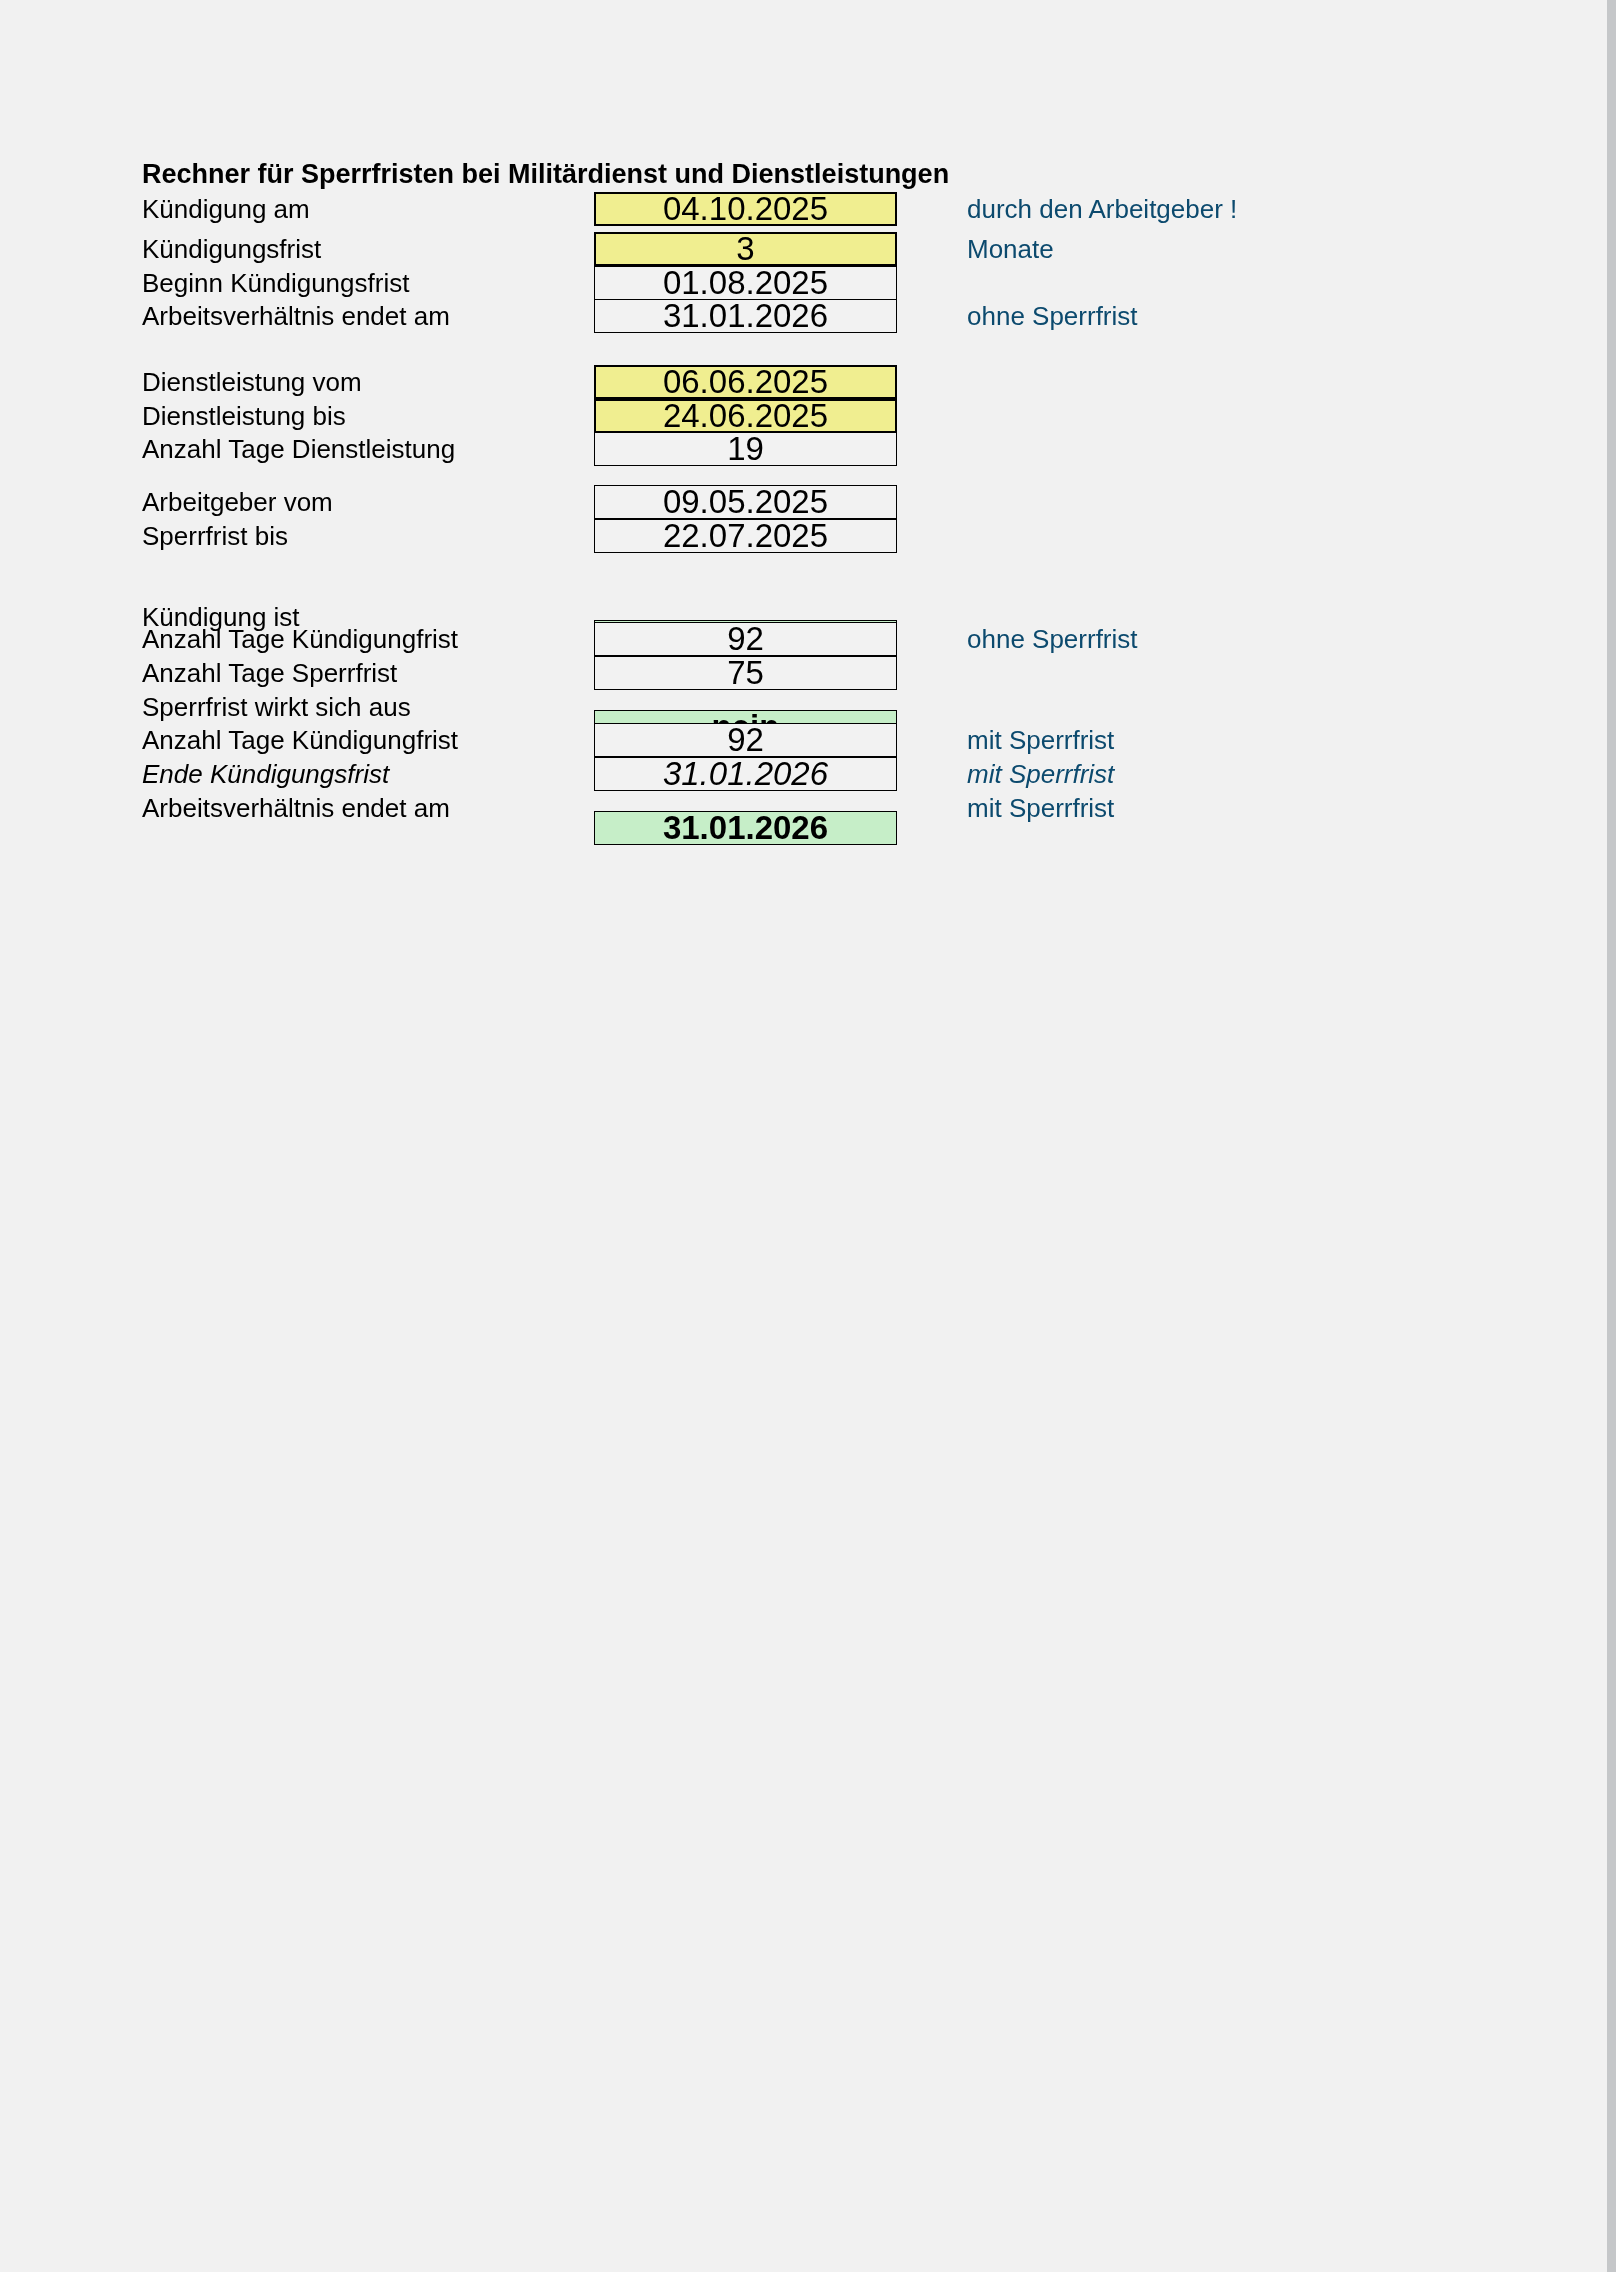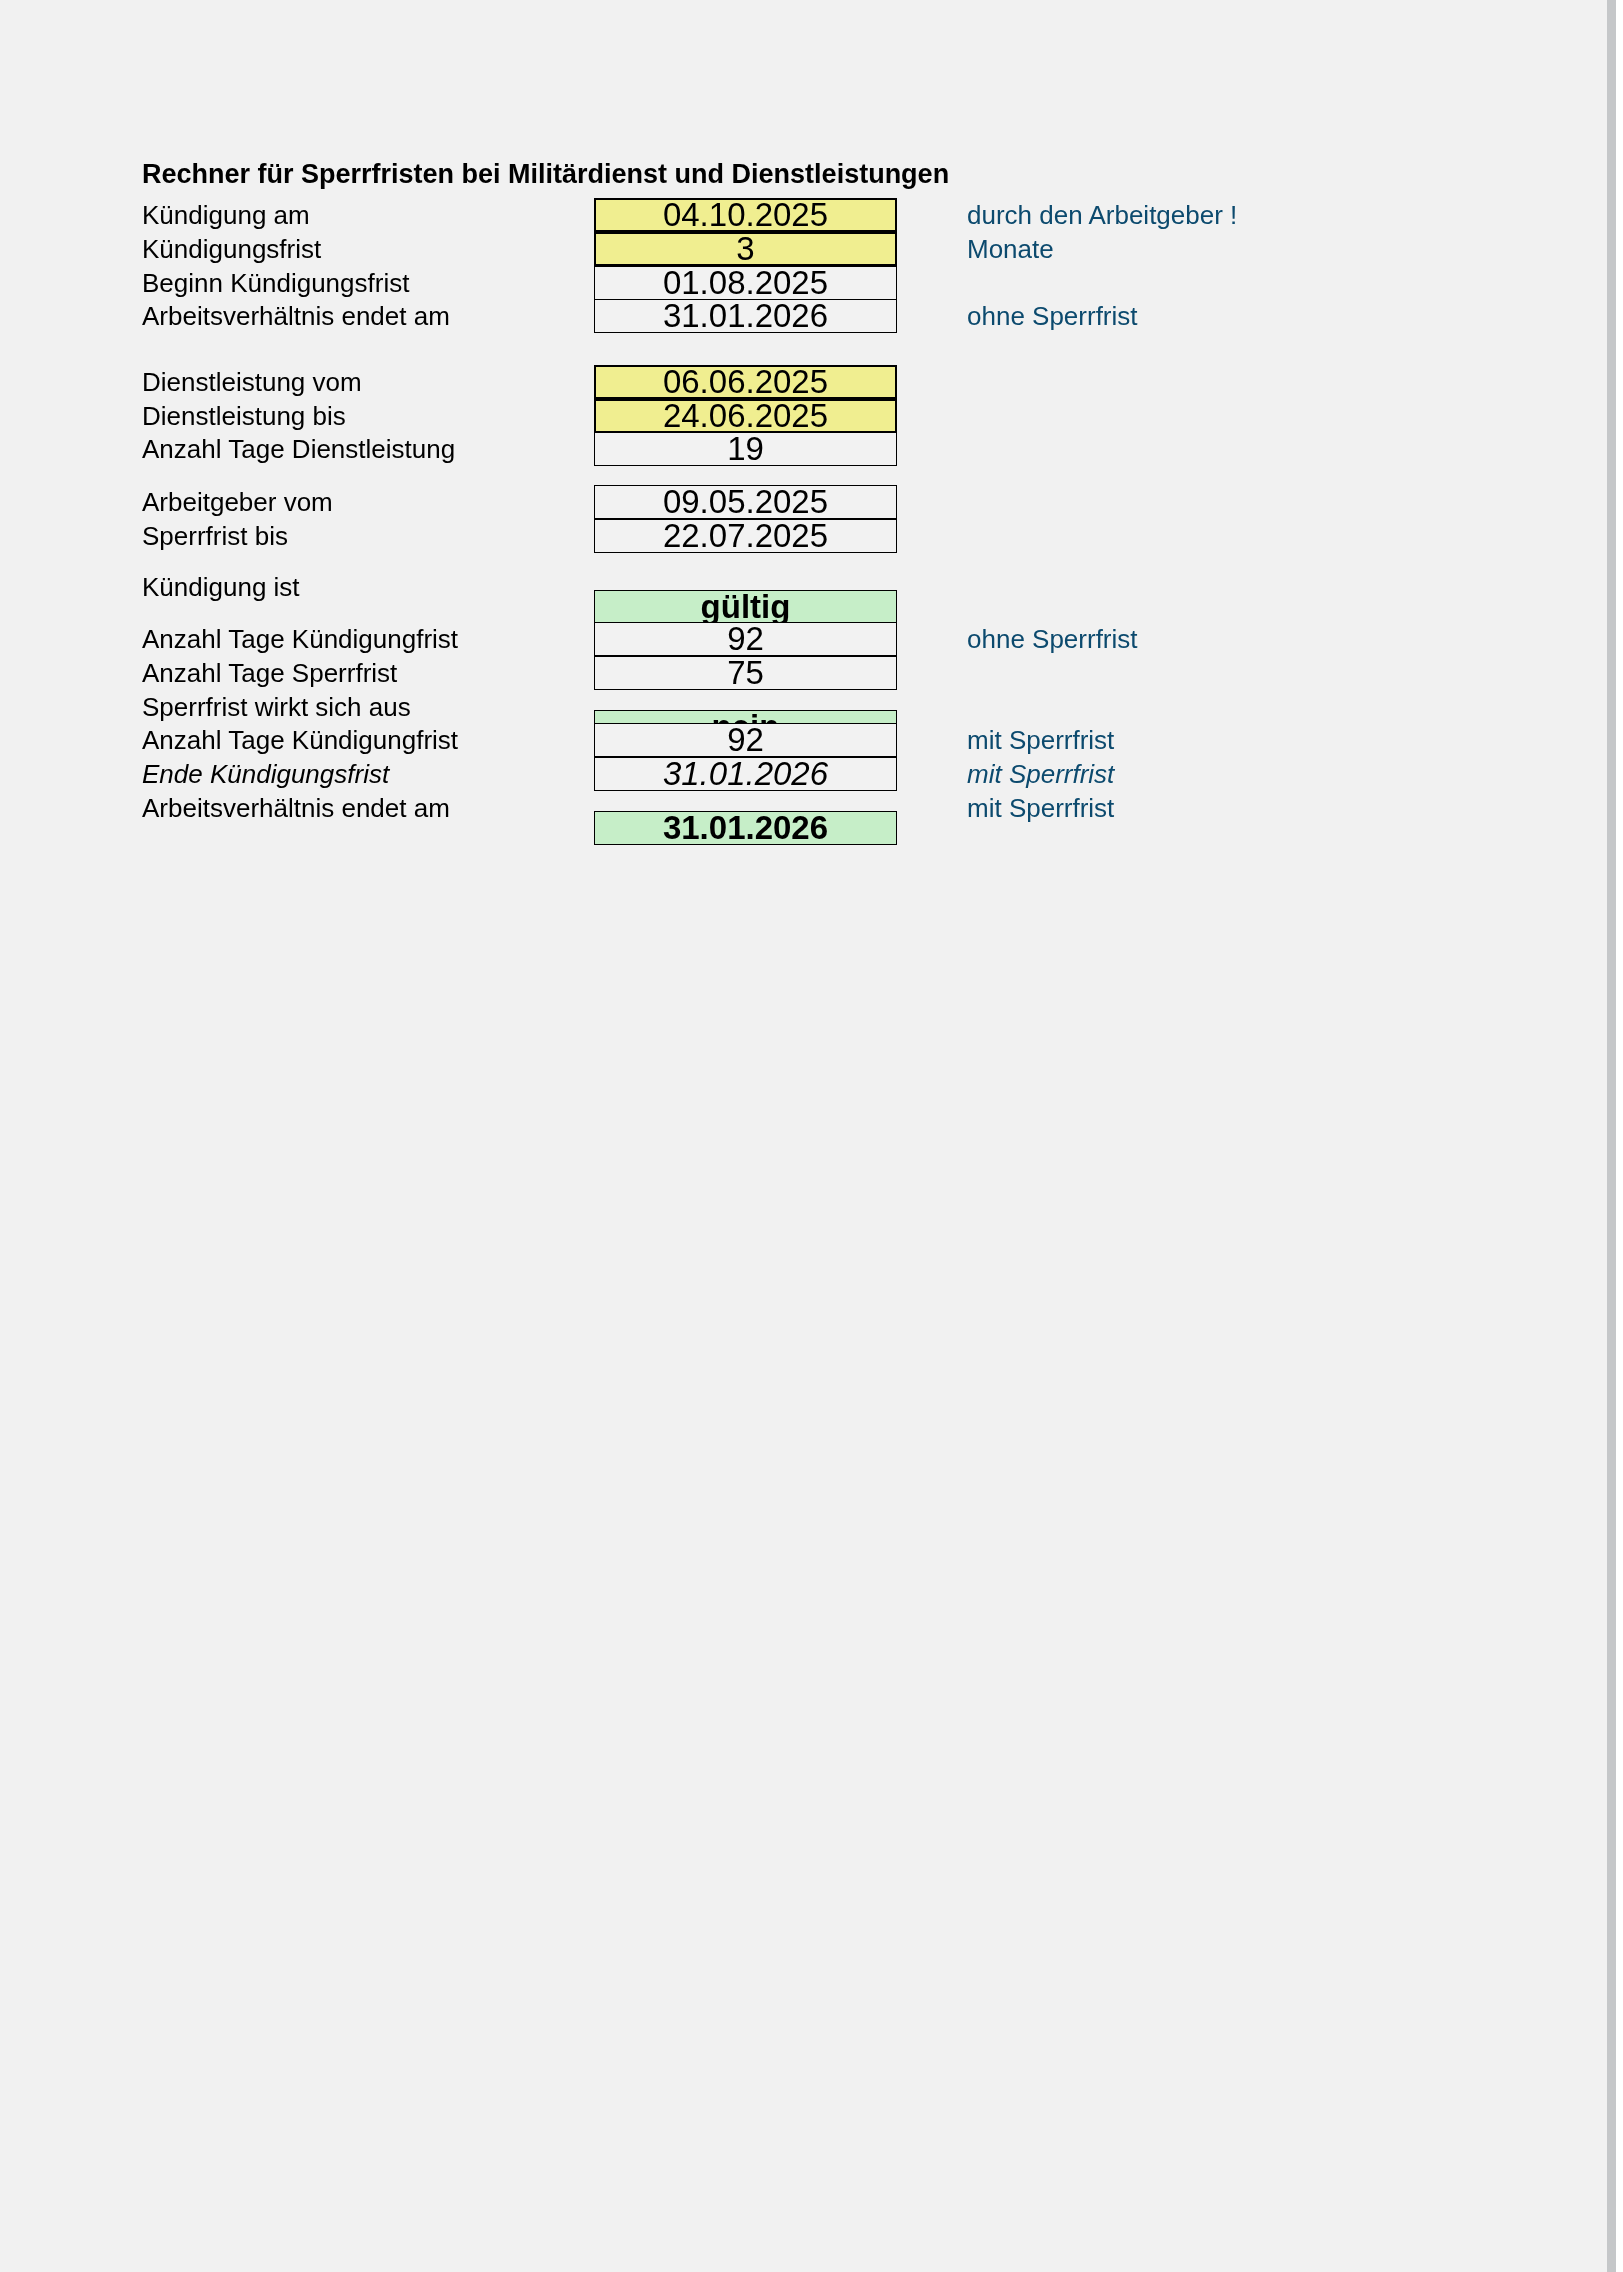--- a/index.html
+++ b/index.html
@@ -94,21 +94,21 @@
     height: 2273px;
     background: #ffffff;
   }
 </style>
 </head>
 <body style="background: rgb(241, 241, 241);">
 
 <main id="sheet">
   <h1 id="page-title">Rechner für Sperrfristen bei Militärdienst und Dienstleistungen</h1>
   <div id="rows-root">
-      <div class="row" style="top: 198px;">
+      <div class="row" style="top: 192px;">
         <div class="label">Kündigung am</div>
         <div class="cell input">04.10.2025</div>
         <div class="note">durch den Arbeitgeber !</div>
       </div>
       <div class="row" style="top: 232px;">
         <div class="label">Kündigungsfrist</div>
         <div class="cell input">3</div>
         <div class="note">Monate</div>
       </div>
       <div class="row" style="top: 266px;">
@@ -133,21 +133,21 @@
         <div class="cell plain">19</div>
       </div>
       <div class="row" style="top: 485px;">
         <div class="label">Arbeitgeber vom</div>
         <div class="cell plain">09.05.2025</div>
       </div>
       <div class="row" style="top: 519px;">
         <div class="label">Sperrfrist bis</div>
         <div class="cell plain">22.07.2025</div>
       </div>
-      <div class="row" style="top: 570px;">
+      <div class="row" style="top: 600px;">
         <div class="label">Kündigung ist</div>
         <div class="cell result bold">gültig</div>
       </div>
       <div class="row" style="top: 622px;">
         <div class="label">Anzahl Tage Kündigungfrist</div>
         <div class="cell plain">92</div>
         <div class="note">ohne Sperrfrist</div>
       </div>
       <div class="row" style="top: 656px;">
         <div class="label">Anzahl Tage Sperrfrist</div>

